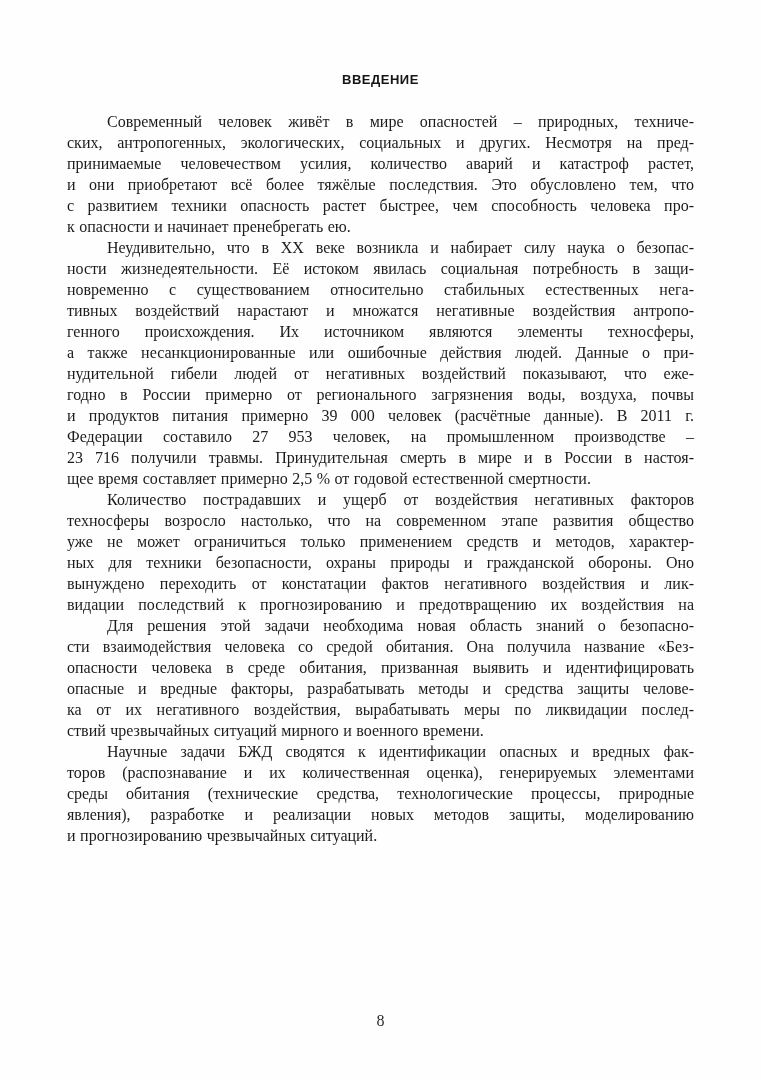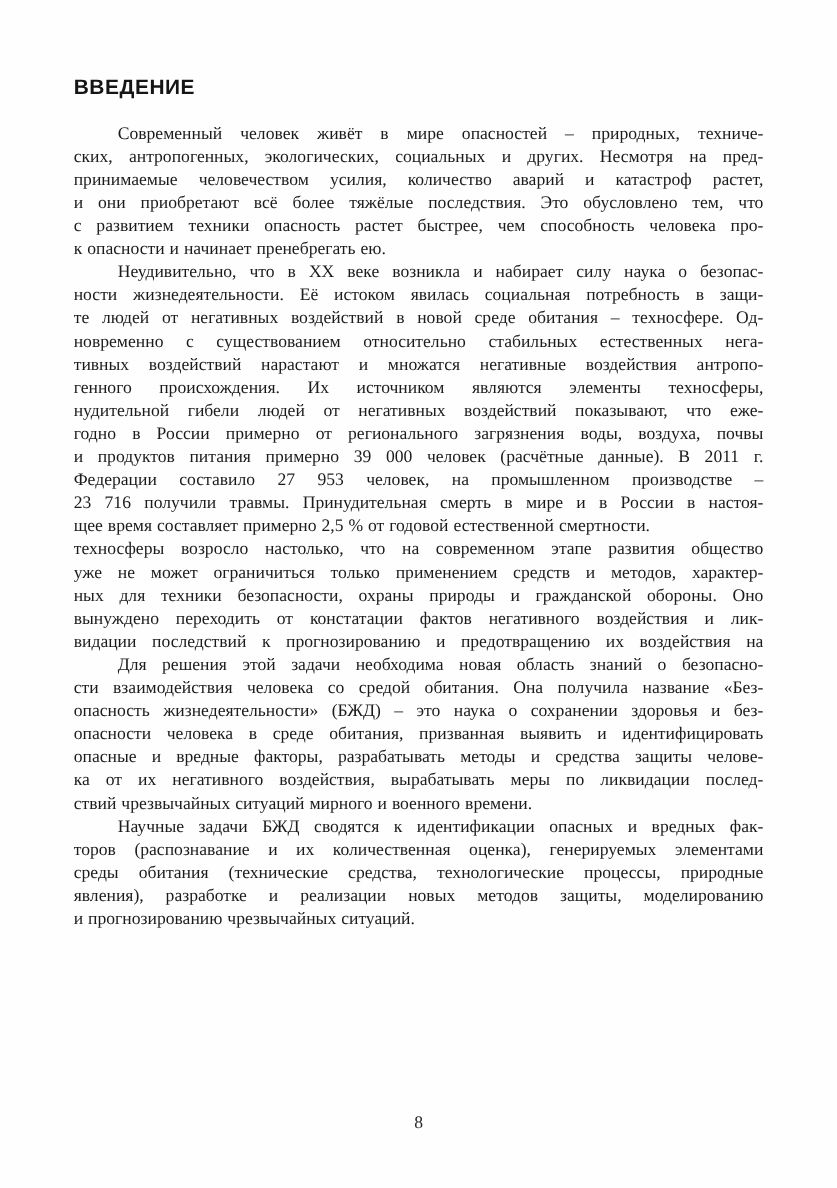--- a/index.html
+++ b/index.html
@@ -21,24 +21,24 @@
     width: 761px;
     height: 1080px;
     background: #fefefe;
     color: #1b1b1b;
     box-sizing: border-box;
     padding: 68px 67px 0 67px;
   }
   .title {
     font-family: "Liberation Sans", sans-serif;
     font-weight: bold;
-    font-size: 19px;
+    font-size: 13px;
     line-height: 24px;
     letter-spacing: 0.5px;
-    text-align: left;
+    text-align: center;
     margin: 0 0 19px 0;
     color: #151515;
   }
   .body-text {
     font-family: "Liberation Serif", serif;
     font-size: 16px;
     line-height: 21px;
   }
   .paragraph {
     margin: 0;
@@ -76,42 +76,42 @@
         <div class="line first">Современный человек живёт в мире опасностей – природных, техниче-</div>
         <div class="line">ских, антропогенных, экологических, социальных и других. Несмотря на пред-</div>
         <div class="line">принимаемые человечеством усилия, количество аварий и катастроф растет,</div>
         <div class="line">и они приобретают всё более тяжёлые последствия. Это обусловлено тем, что</div>
         <div class="line">с развитием техники опасность растет быстрее, чем способность человека про-</div>
         <div class="line last">к опасности и начинает пренебрегать ею.</div>
       </div>
       <div class="paragraph">
         <div class="line first">Неудивительно, что в XX веке возникла и набирает силу наука о безопас-</div>
         <div class="line">ности жизнедеятельности. Её истоком явилась социальная потребность в защи-</div>
-        <div class="line">те людей от негативных воздействий в новой среде обитания – техносфере. Од-</div>
         <div class="line">новременно с существованием относительно стабильных естественных нега-</div>
         <div class="line">тивных воздействий нарастают и множатся негативные воздействия антропо-</div>
         <div class="line">генного происхождения. Их источником являются элементы техносферы,</div>
+        <div class="line">а также несанкционированные или ошибочные действия людей. Данные о при-</div>
         <div class="line">нудительной гибели людей от негативных воздействий показывают, что еже-</div>
         <div class="line">годно в России примерно от регионального загрязнения воды, воздуха, почвы</div>
         <div class="line">и продуктов питания примерно 39 000 человек (расчётные данные). В 2011 г.</div>
         <div class="line">Федерации составило 27 953 человек, на промышленном производстве –</div>
         <div class="line">23 716 получили травмы. Принудительная смерть в мире и в России в настоя-</div>
         <div class="line last">щее время составляет примерно 2,5 % от годовой естественной смертности.</div>
       </div>
       <div class="paragraph">
+        <div class="line first">Количество пострадавших и ущерб от воздействия негативных факторов</div>
         <div class="line">техносферы возросло настолько, что на современном этапе развития общество</div>
         <div class="line">уже не может ограничиться только применением средств и методов, характер-</div>
         <div class="line">ных для техники безопасности, охраны природы и гражданской обороны. Оно</div>
         <div class="line">вынуждено переходить от констатации фактов негативного воздействия и лик-</div>
         <div class="line">видации последствий к прогнозированию и предотвращению их воздействия на</div>
       </div>
       <div class="paragraph">
         <div class="line first">Для решения этой задачи необходима новая область знаний о безопасно-</div>
         <div class="line">сти взаимодействия человека со средой обитания. Она получила название «Без-</div>
-        <div class="line">опасность жизнедеятельности» (БЖД) – это наука о сохранении здоровья и без-</div>
         <div class="line">опасности человека в среде обитания, призванная выявить и идентифицировать</div>
         <div class="line">опасные и вредные факторы, разрабатывать методы и средства защиты челове-</div>
         <div class="line">ка от их негативного воздействия, вырабатывать меры по ликвидации послед-</div>
         <div class="line last">ствий чрезвычайных ситуаций мирного и военного времени.</div>
       </div>
       <div class="paragraph">
         <div class="line first">Научные задачи БЖД сводятся к идентификации опасных и вредных фак-</div>
         <div class="line">торов (распознавание и их количественная оценка), генерируемых элементами</div>
         <div class="line">среды обитания (технические средства, технологические процессы, природные</div>
         <div class="line">явления), разработке и реализации новых методов защиты, моделированию</div>

